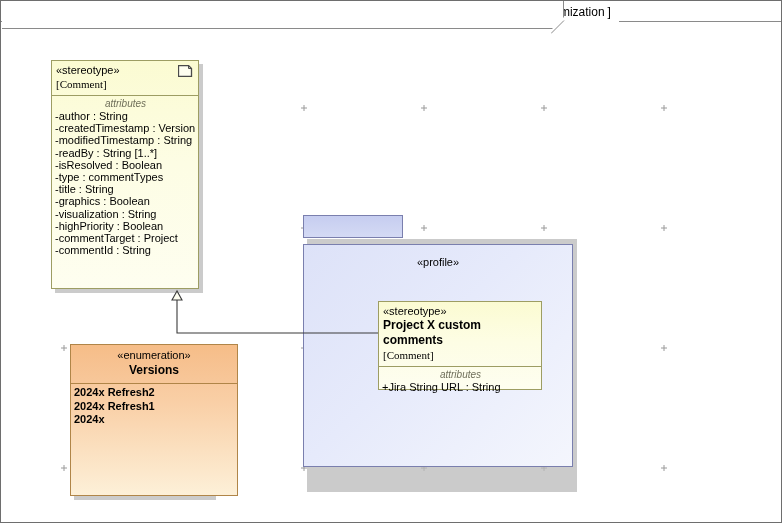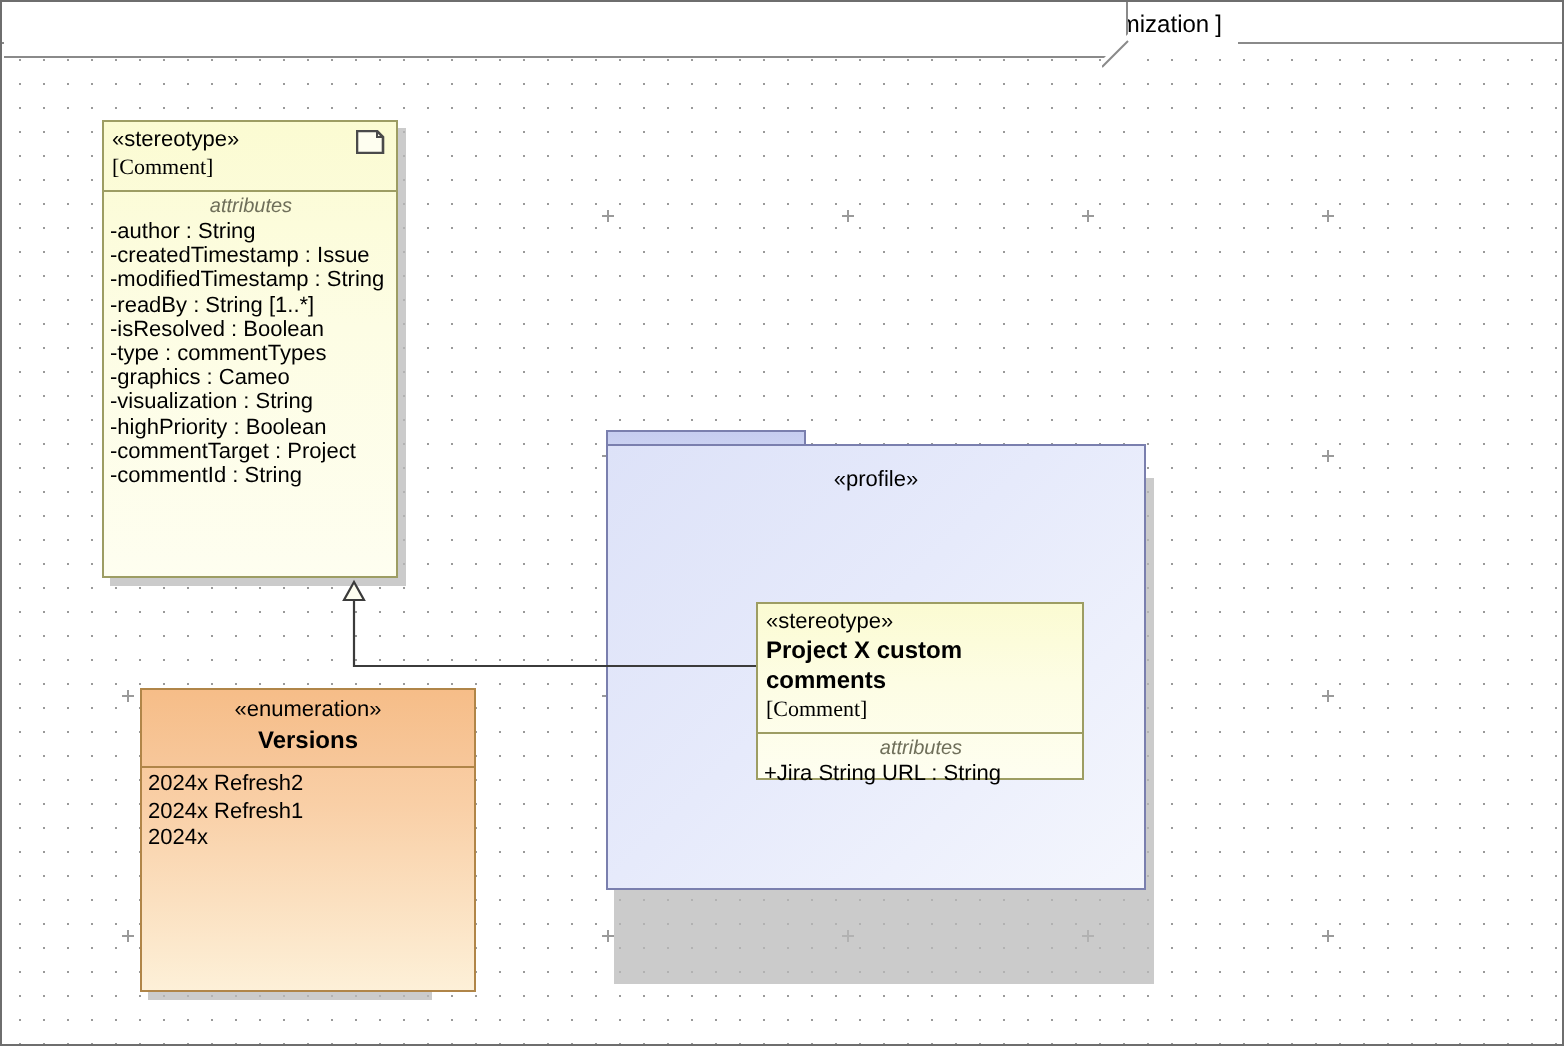--- a/index.html
+++ b/index.html
@@ -204,20 +204,21 @@
     font-size: 12px;
     line-height: 16px;
   }
   .enum-body {
     padding: 2px 2px 2px 3px;
   }
   .enum-lit {
     font-size: 11px;
     line-height: 13.5px;
     color: #000;
+    font-weight: bold;
   }
 
   
   .pkg {
     z-index: 10;
   }
   .pkg-tab {
     position: absolute;
     border: 1px solid #7a7fae;
     background: linear-gradient(to bottom, #c6cdf0 0%, #d4daf4 100%);
@@ -341,21 +342,21 @@
           <line x1="660" y1="446" x2="666" y2="446"></line>
             <line x1="663" y1="443" x2="663" y2="449"></line>
         </g>
       </g>
     </svg>
 
     <div class="shadow" style="left:306px; top:217px; width:270px; height:253px;"></div>
 
     <div class="shape pkg">
       <div class="pkg-tab" style="left:302px; top:193px; width:100px; height:23px;"></div>
-      <div class="pkg-body" style="left:302px; top:200px; width:270px; height:223px;">
+      <div class="pkg-body" style="left:302px; top:222px; width:270px; height:223px;">
         <div class="pkg-label">«profile»</div>
       </div>
     </div>
 
     <div class="shadow" style="left:54px; top:42px; width:148px; height:229px;"></div>
 
     <div class="shape uml-box" id="cc-box" style="left:50px; top:38px; width:148px; height:229px;">
 
       <div class="uml-head">
         <div class="note-icon">
@@ -365,26 +366,27 @@
           </svg>
         </div>
         <div class="guillemet">«stereotype»</div>
         <div class="uml-meta">[Comment]</div>
       </div>
 
       <div class="uml-sep uml-compartment">
         <div class="compartment-title">attributes</div>
         <div id="cc-attrs">
             <div class="attr">-author : String</div>
-            <div class="attr">-createdTimestamp : Issue</div>
+            <div class="attr">-createdTimestamp : Version</div>
             <div class="attr">-modifiedTimestamp : String</div>
             <div class="attr">-readBy : String [1..*]</div>
             <div class="attr">-isResolved : Boolean</div>
             <div class="attr">-type : commentTypes</div>
-            <div class="attr">-graphics : Cameo</div>
+            <div class="attr">-title : String</div>
+            <div class="attr">-graphics : Boolean</div>
             <div class="attr">-visualization : String</div>
             <div class="attr">-highPriority : Boolean</div>
             <div class="attr">-commentTarget : Project</div>
             <div class="attr">-commentId : String</div>
           </div>
       </div>
     </div>
 
     <div class="shadow" style="left:381px; top:283px; width:164px; height:89px;"></div>
 

